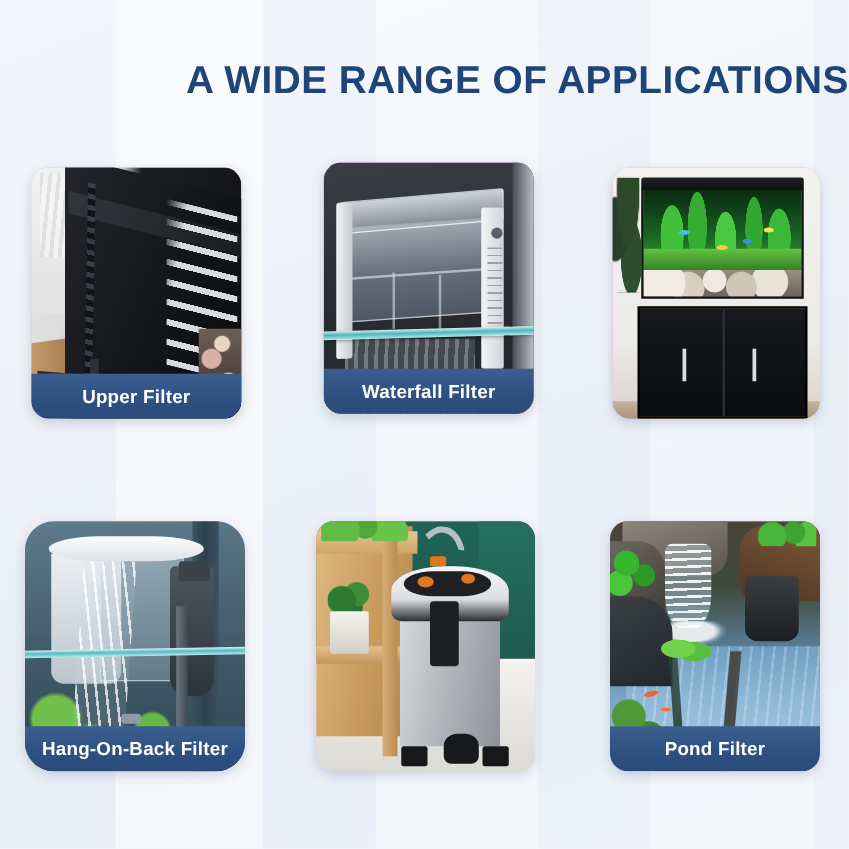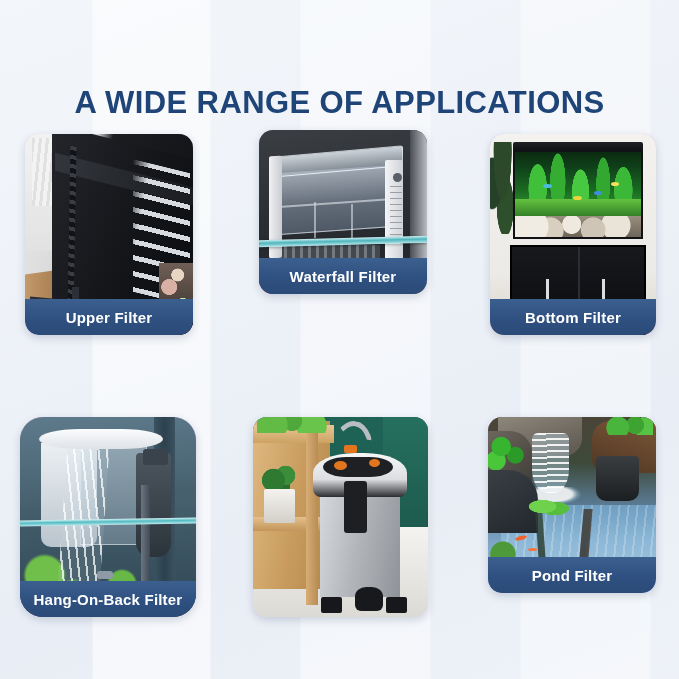--- a/index.html
+++ b/index.html
@@ -26,27 +26,26 @@
         rgba(255,255,255,0.45) 301px, rgba(255,255,255,0.45) 430px,
         rgba(255,255,255,0) 431px, rgba(255,255,255,0) 520px,
         rgba(255,255,255,0.4) 521px, rgba(255,255,255,0.4) 650px,
         rgba(255,255,255,0) 651px);
     pointer-events: none;
   }
 
   .page-title {
     position: absolute;
     top: 46px; left: 0; right: 0;
-    text-align: center;
+    text-align: right;
     font-size: 31px;
     font-weight: bold;
     letter-spacing: 0.4px;
     color: #1e4478;
     white-space: nowrap;
-    margin-top: 39px;
   }
 
   .grid {
     position: absolute;
     top: 128px; left: 0;
     width: 679px;
   }
 
   .row { position: relative; height: 290px; }
 
@@ -275,21 +274,21 @@
         <div class="blk filter-lip"></div>
         <div class="blk ridge"></div>
         <div class="blk slots"></div>
         <div class="blk gravel"></div>
         <div class="blk crossbar"></div>
         <div class="blk crossbar2"></div>
       </div>
       <div class="label-bar">Upper Filter</div>
     </div>
 
-    <div class="card c2" style="left:259px; top:2px; width:168px; height:164px;">
+    <div class="card c2" style="left:259px; top:2px; width:168px; height:201px;">
       <div class="photo">
         <div class="blk bg-dark"></div>
         <div class="blk bg-right"></div>
         <div class="blk water"></div>
         <div class="blk box-body"></div>
         <div class="blk sep1"></div>
         <div class="blk div-a"></div>
         <div class="blk div-b"></div>
         <div class="blk box-top"></div>
         <div class="blk pillar-l"></div>
@@ -315,21 +314,20 @@
           <div class="blk fish2"></div>
           <div class="blk fish3"></div>
           <div class="blk fish4"></div>
         </div>
         <div class="blk cabinet">
           <div class="blk cab-split"></div>
           <div class="blk handle-l"></div>
           <div class="blk handle-r"></div>
         </div>
       </div>
-      <div class="label-bar">Bottom Filter</div>
     </div>
   </div>
 
   <div class="row">
 
     <div class="card c4" style="left:20px; top:-1px; width:176px; height:200px;border-radius:23px;">
       <div class="photo">
         <div class="blk bg-tank"></div>
         <div class="blk bg-plants"></div>
         <div class="blk bg-tube"></div>
@@ -365,21 +363,21 @@
         <div class="blk can-dark"></div>
         <div class="blk dial-o"></div>
         <div class="blk dial-o2"></div>
         <div class="blk handle"></div>
         <div class="blk foot-l"></div>
         <div class="blk foot-r"></div>
         <div class="blk valve"></div>
       </div>
     </div>
 
-    <div class="card c6" style="left:488px; top:-1px; width:168px; height:176px;">
+    <div class="card c6" style="left:488px; top:-1px; width:168px; height:200px;">
       <div class="photo">
         <div class="blk bg-pond"></div>
         <div class="blk water"></div>
         <div class="blk rock-top"></div>
         <div class="blk rock-l"></div>
         <div class="blk rock-r"></div>
         <div class="blk greens-tr"></div>
         <div class="blk greens-l"></div>
         <div class="blk barrel"></div>
         <div class="blk fall"></div>

